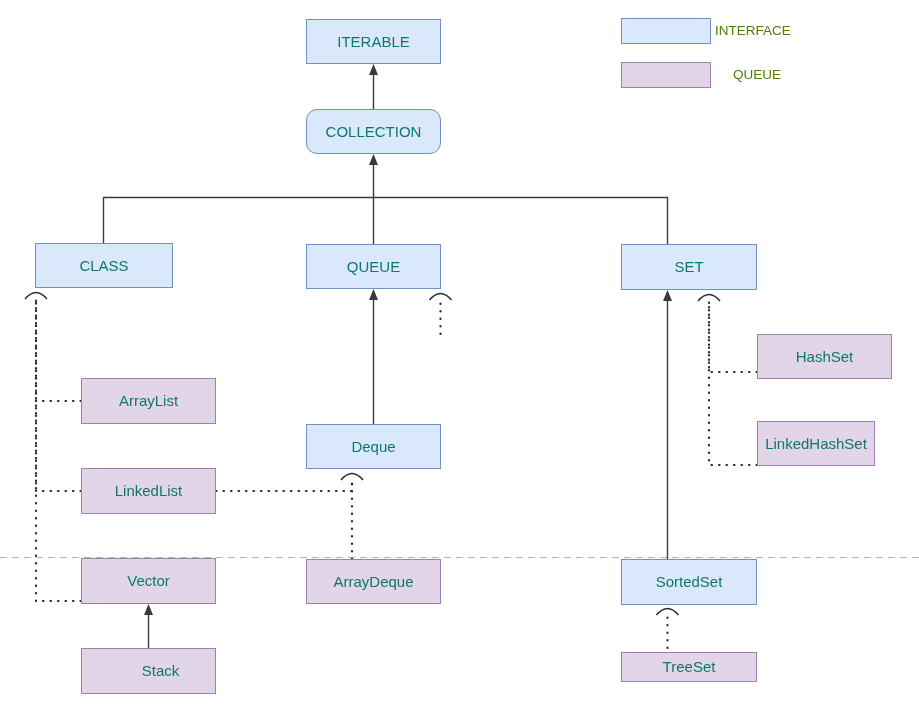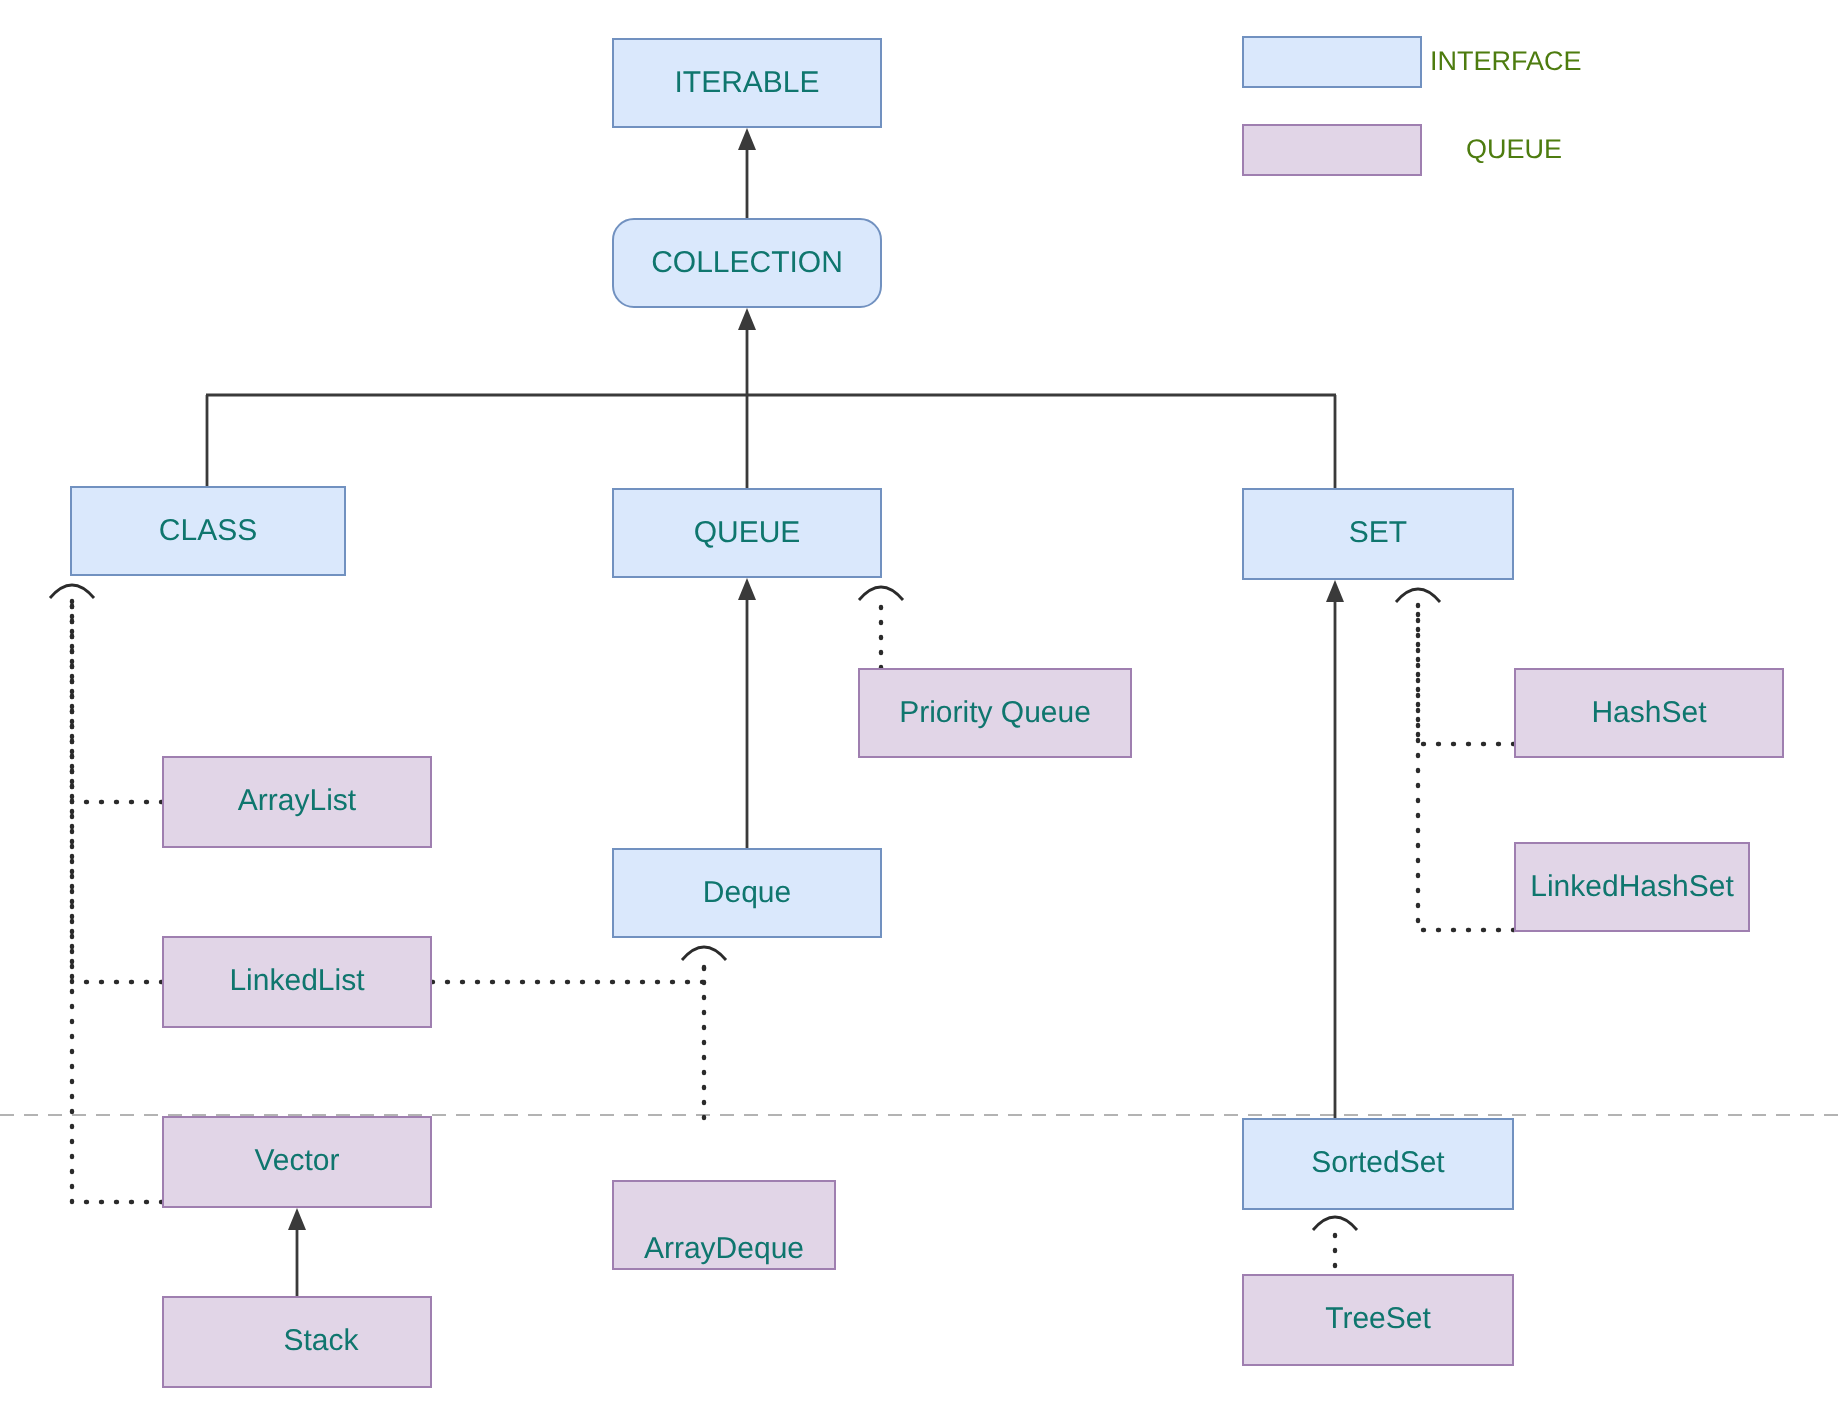--- a/index.html
+++ b/index.html
@@ -160,23 +160,20 @@
   </div>
 
   <div class="node interface" style="left:306px; top:244px; width:135px; height:45px;">
     <span>QUEUE</span>
   </div>
 
   <div class="node interface" style="left:621px; top:244px; width:136px; height:46px;">
     <span>SET</span>
   </div>
 
-  <div class="node klass" style="left:429px; top:334px; width:137px; height:45px;">
-    <span>Priority Queue</span>
-  </div>
 
   <div class="node klass" style="left:757px; top:334px; width:135px; height:45px;">
     <span>HashSet</span>
   </div>
 
   <div class="node klass" style="left:81px; top:378px; width:135px; height:46px;">
     <span>ArrayList</span>
   </div>
 
   <div class="node interface" style="left:306px; top:424px; width:135px; height:45px;">
@@ -188,33 +185,33 @@
   </div>
 
   <div class="node klass" style="left:81px; top:468px; width:135px; height:46px;">
     <span>LinkedList</span>
   </div>
 
   <div class="node klass" style="left:81px; top:558px; width:135px; height:46px;">
     <span>Vector</span>
   </div>
 
-  <div class="node klass" style="left:306px; top:590px; width:112px; height:45px;align-items:flex-end;">
+  <div class="node klass" style="left:306px; top:559px; width:135px; height:45px;">
     <span>ArrayDeque</span>
   </div>
 
   <div class="node interface" style="left:621px; top:559px; width:136px; height:46px;">
     <span>SortedSet</span>
   </div>
 
   <div class="node klass" style="left:81px; top:648px; width:135px; height:46px;padding-left:24px;">
     <span>Stack</span>
   </div>
 
-  <div class="node klass" style="left:621px; top:637px; width:136px; height:46px;">
+  <div class="node klass" style="left:621px; top:652px; width:136px; height:30px;">
     <span>TreeSet</span>
   </div>
 
   <div class="legend-swatch interface" style="left:621px; top:18px; width:90px; height:26px;"></div>
   <div class="legend-label" style="left:715px; top:23px;">INTERFACE</div>
 
   <div class="legend-swatch klass" style="left:621px; top:62px; width:90px; height:26px;"></div>
   <div class="legend-label" style="left:733px; top:67px;">QUEUE</div>
 
 </div>

